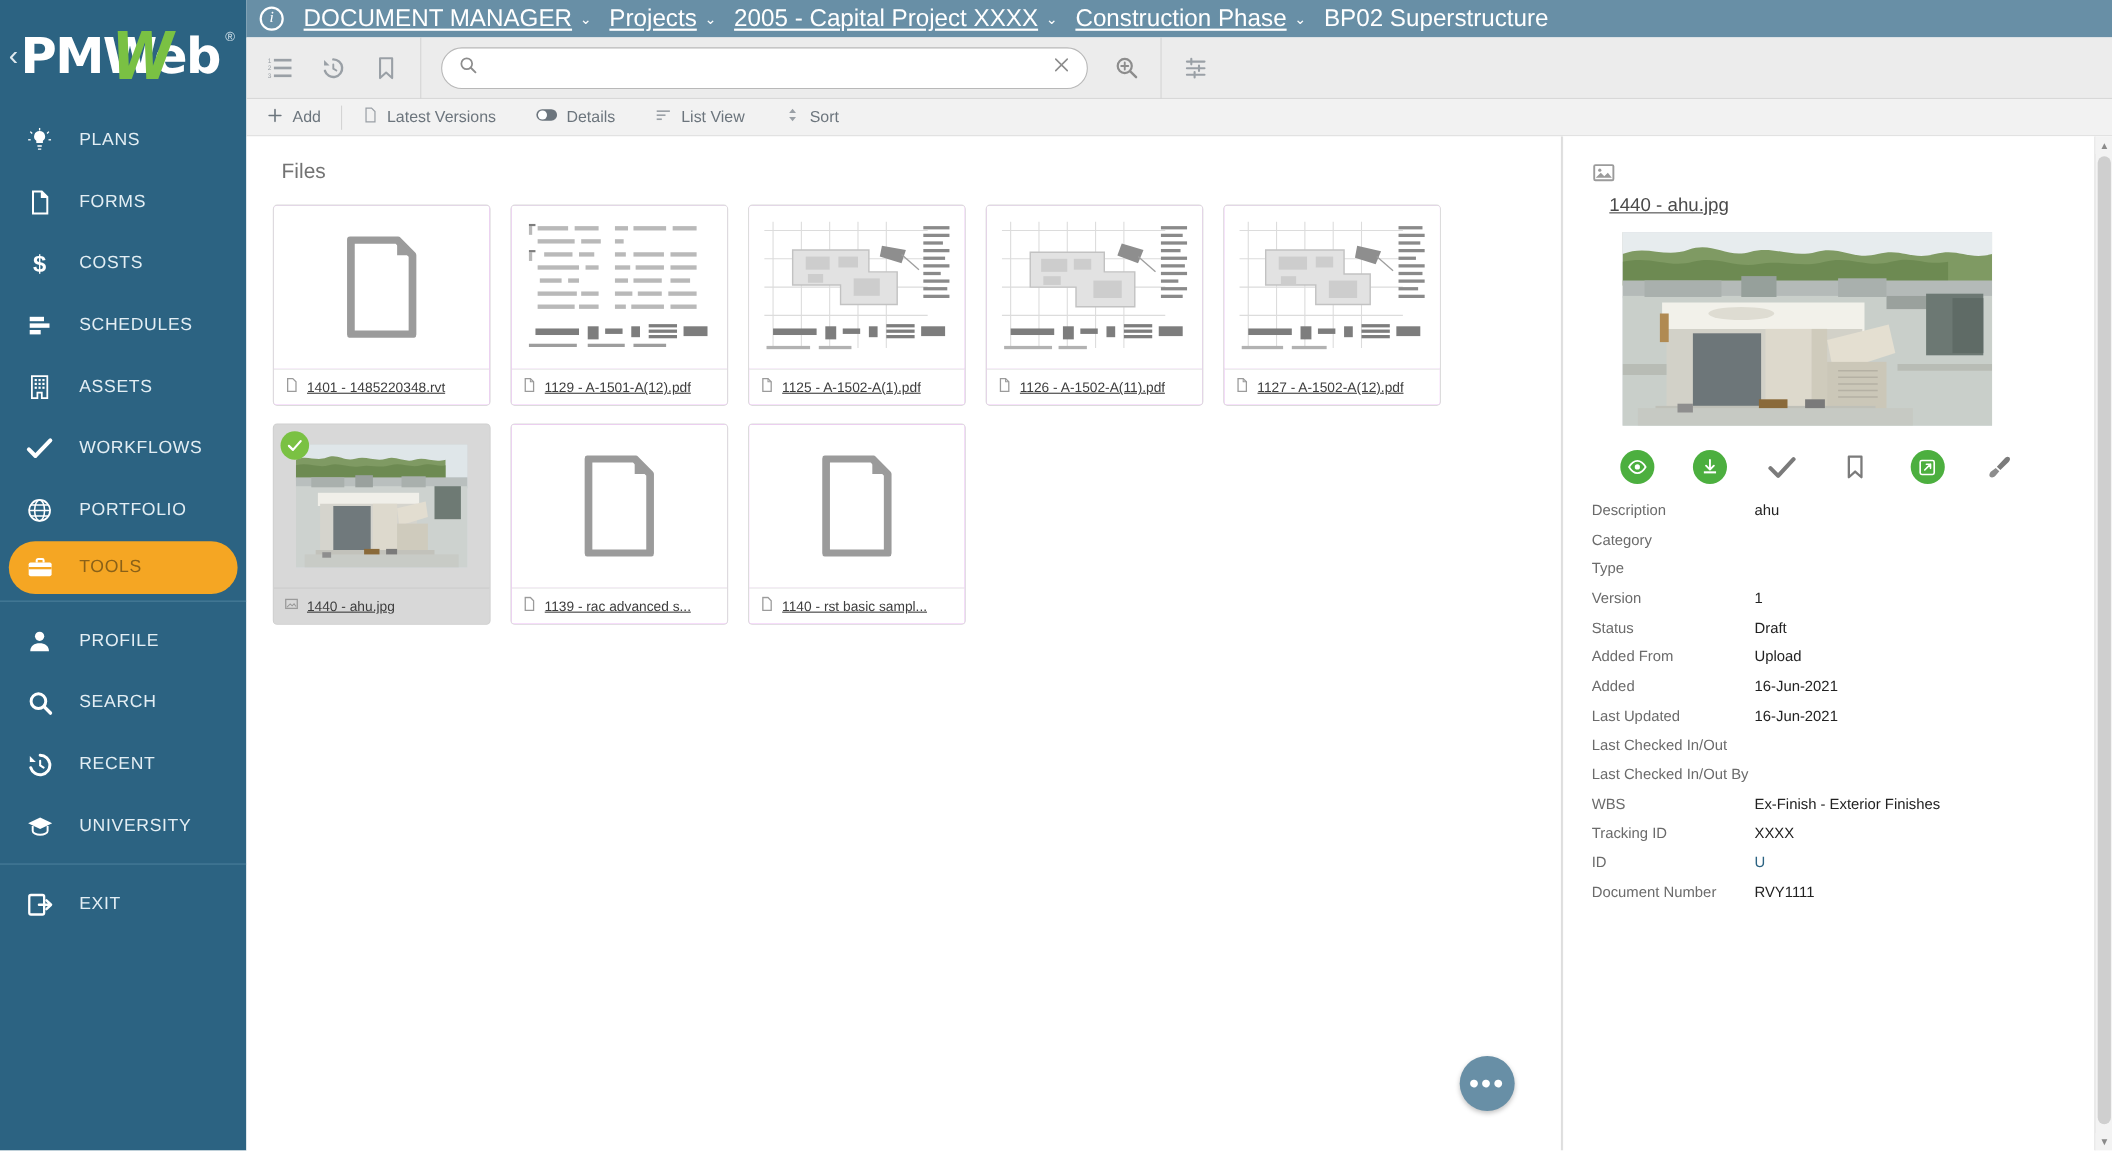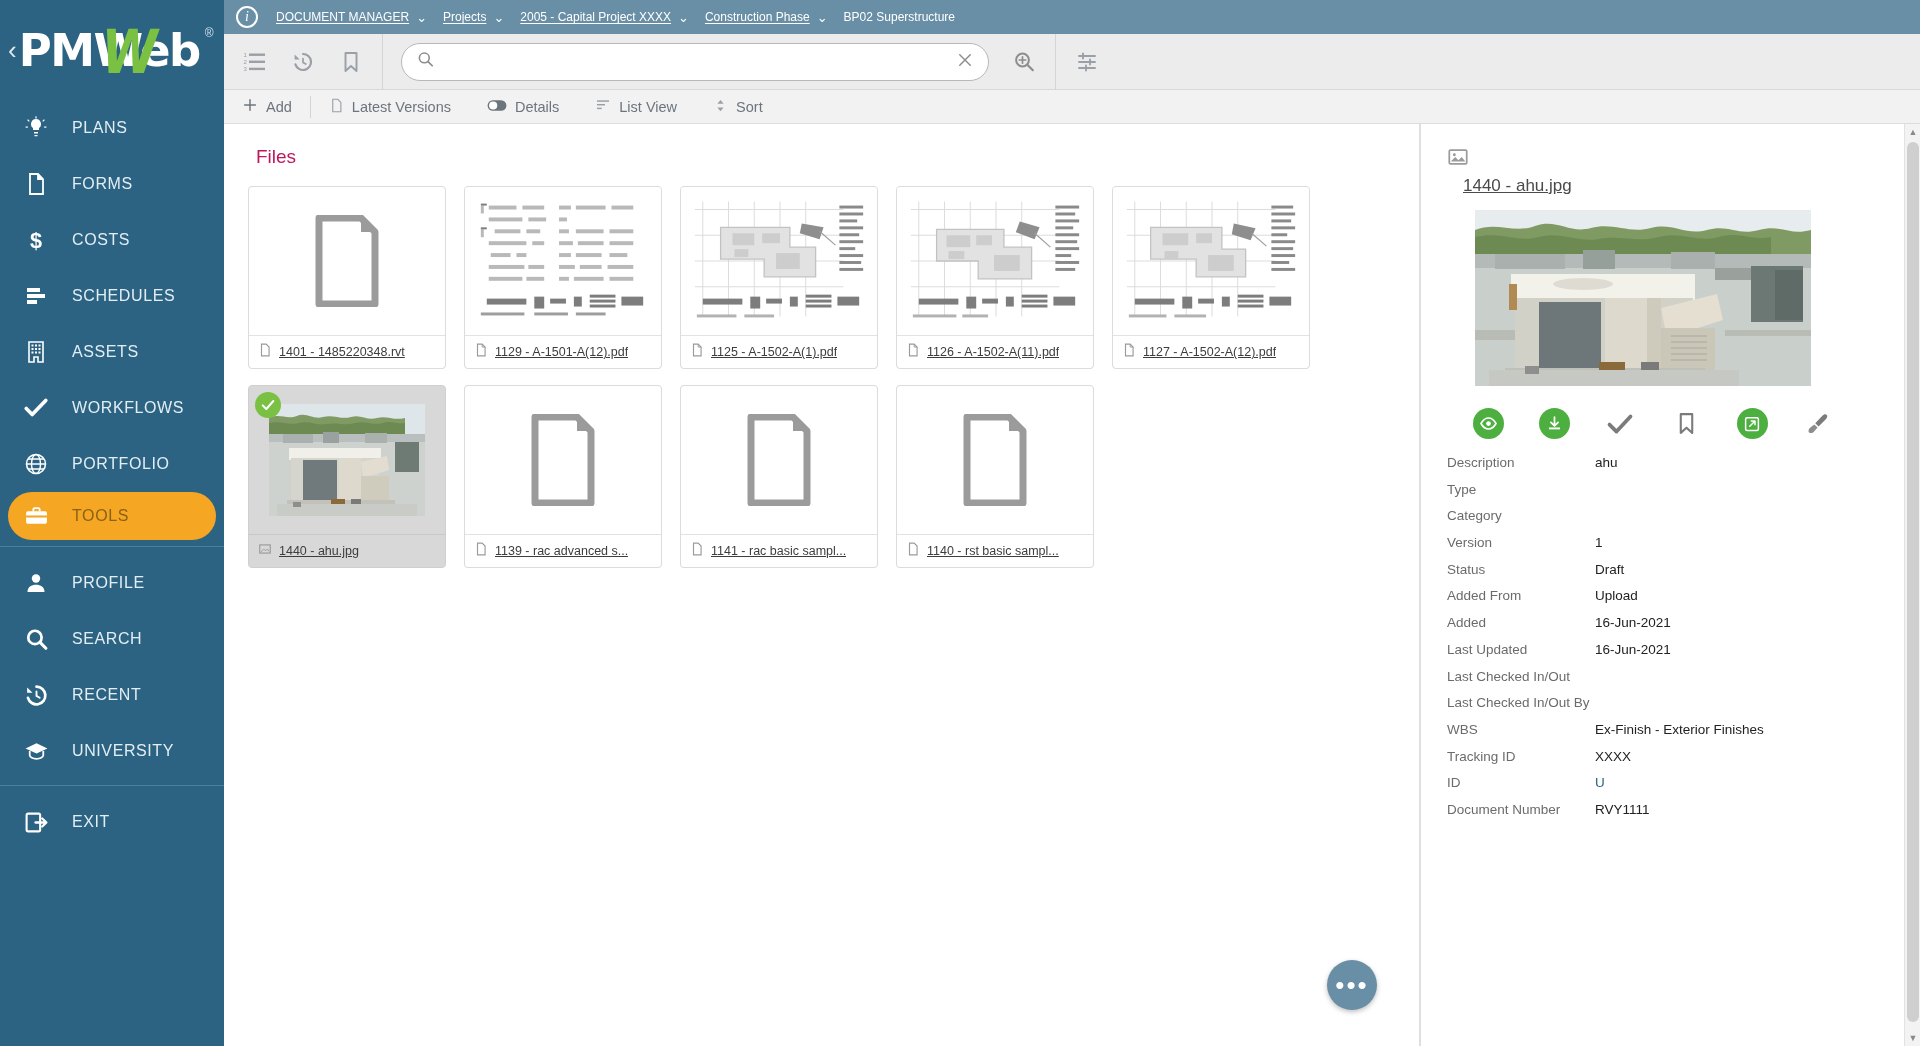--- a/index.html
+++ b/index.html
@@ -77,21 +77,21 @@
     border-radius: 50%; display: flex; align-items: center;
     justify-content: center; font-size: 14px; font-style: italic;
     font-family: "Liberation Serif", serif; margin-right: 18px;
     flex: 0 0 22px;
   }
   .crumb {
     display: flex; align-items: center; gap: 7px;
     margin-right: 16px; cursor: pointer;
   }
   .crumb .txt {
-    font-size: 12px; color: #ffffff; text-decoration: underline;
+    font-size: 22px; color: #ffffff; text-decoration: underline;
     text-underline-offset: 2px;
   }
   .crumb.last .txt { text-decoration: none; cursor: default; }
   .crumb .cv { font-size: 13px; }
 
   .toolbar {
     height: 56px; background: #ececec; border-bottom: 1px solid #d8d8d8;
     display: flex; align-items: center; flex: 0 0 56px;
   }
   .tb-icons { display: flex; align-items: center; gap: 22px; padding: 0 18px; }
@@ -121,21 +121,21 @@
   }
   .sub-div { width: 1px; height: 22px; background: #d4d4d4; }
 
   .body { flex: 1; display: flex; min-height: 0; background: #fff; }
 
   
   .files-pane {
     flex: 1; padding: 18px 24px; overflow: hidden; position: relative;
     border-right: 1px solid #dedede;
   }
-  .files-title { font-size: 19px; color: #be185d; margin: 4px 0 18px 8px; }
+  .files-title { font-size: 19px; color: #737373; margin: 4px 0 18px 8px; }
   .grid { display: flex; flex-wrap: wrap; gap: 16px 18px; }
   .card {
     width: 198px; border: 1px solid #dcdcdc; border-radius: 4px;
     background: #f0abfc; overflow: hidden; cursor: pointer;
     display: flex; flex-direction: column;
   }
   .card.selected { background: #d8d8d8; border-color: #cfcfcf; }
   .thumb {
     height: 148px; display: flex; align-items: center;
     justify-content: center; position: relative; overflow: hidden;
@@ -857,36 +857,20 @@
             <div class="card-foot">
               <span>
                 <svg viewBox="0 0 24 24" width="14" height="14">
                     <path d="M14 2H6v20h13V7l-5-5z" fill="none" stroke="#9b9b9b" stroke-width="2"></path>
                   </svg>
               </span>
               <span class="fname">1139 - rac advanced  s...</span>
             </div>
           </div>
 
-          <div class="card">
-            <div class="thumb">
-              <svg class="docglyph" viewBox="0 0 72 92">
-                <path d="M50 3H8v86h56V17L50 3z" fill="#ffffff" stroke="#9b9b9b" stroke-width="7" stroke-linejoin="round"></path>
-                <path d="M50 3v14h14z" fill="#9b9b9b"></path>
-              </svg>
-            </div>
-            <div class="card-foot">
-              <span>
-                <svg viewBox="0 0 24 24" width="14" height="14">
-                    <path d="M14 2H6v20h13V7l-5-5z" fill="none" stroke="#9b9b9b" stroke-width="2"></path>
-                  </svg>
-              </span>
-              <span class="fname">1141 - rac basic  sampl...</span>
-            </div>
-          </div>
 
 
           <div class="card">
             <div class="thumb">
               <svg class="docglyph" viewBox="0 0 72 92">
                 <path d="M50 3H8v86h56V17L50 3z" fill="#ffffff" stroke="#9b9b9b" stroke-width="7" stroke-linejoin="round"></path>
                 <path d="M50 3v14h14z" fill="#9b9b9b"></path>
               </svg>
             </div>
             <div class="card-foot">
@@ -996,25 +980,25 @@
                 </svg>
             </span>
           </div>
 
           <div class="fields">
             <div class="frow">
                 <span class="flabel">Description</span>
                 <span class="fvalue">ahu</span>
               </div>
             <div class="frow">
+                <span class="flabel">Category</span>
+                <span class="fvalue"></span>
+              </div>
+            <div class="frow">
                 <span class="flabel">Type</span>
-                <span class="fvalue"></span>
-              </div>
-            <div class="frow">
-                <span class="flabel">Category</span>
                 <span class="fvalue"></span>
               </div>
             <div class="frow">
                 <span class="flabel">Version</span>
                 <span class="fvalue">1</span>
               </div>
             <div class="frow">
                 <span class="flabel">Status</span>
                 <span class="fvalue">Draft</span>
               </div>

